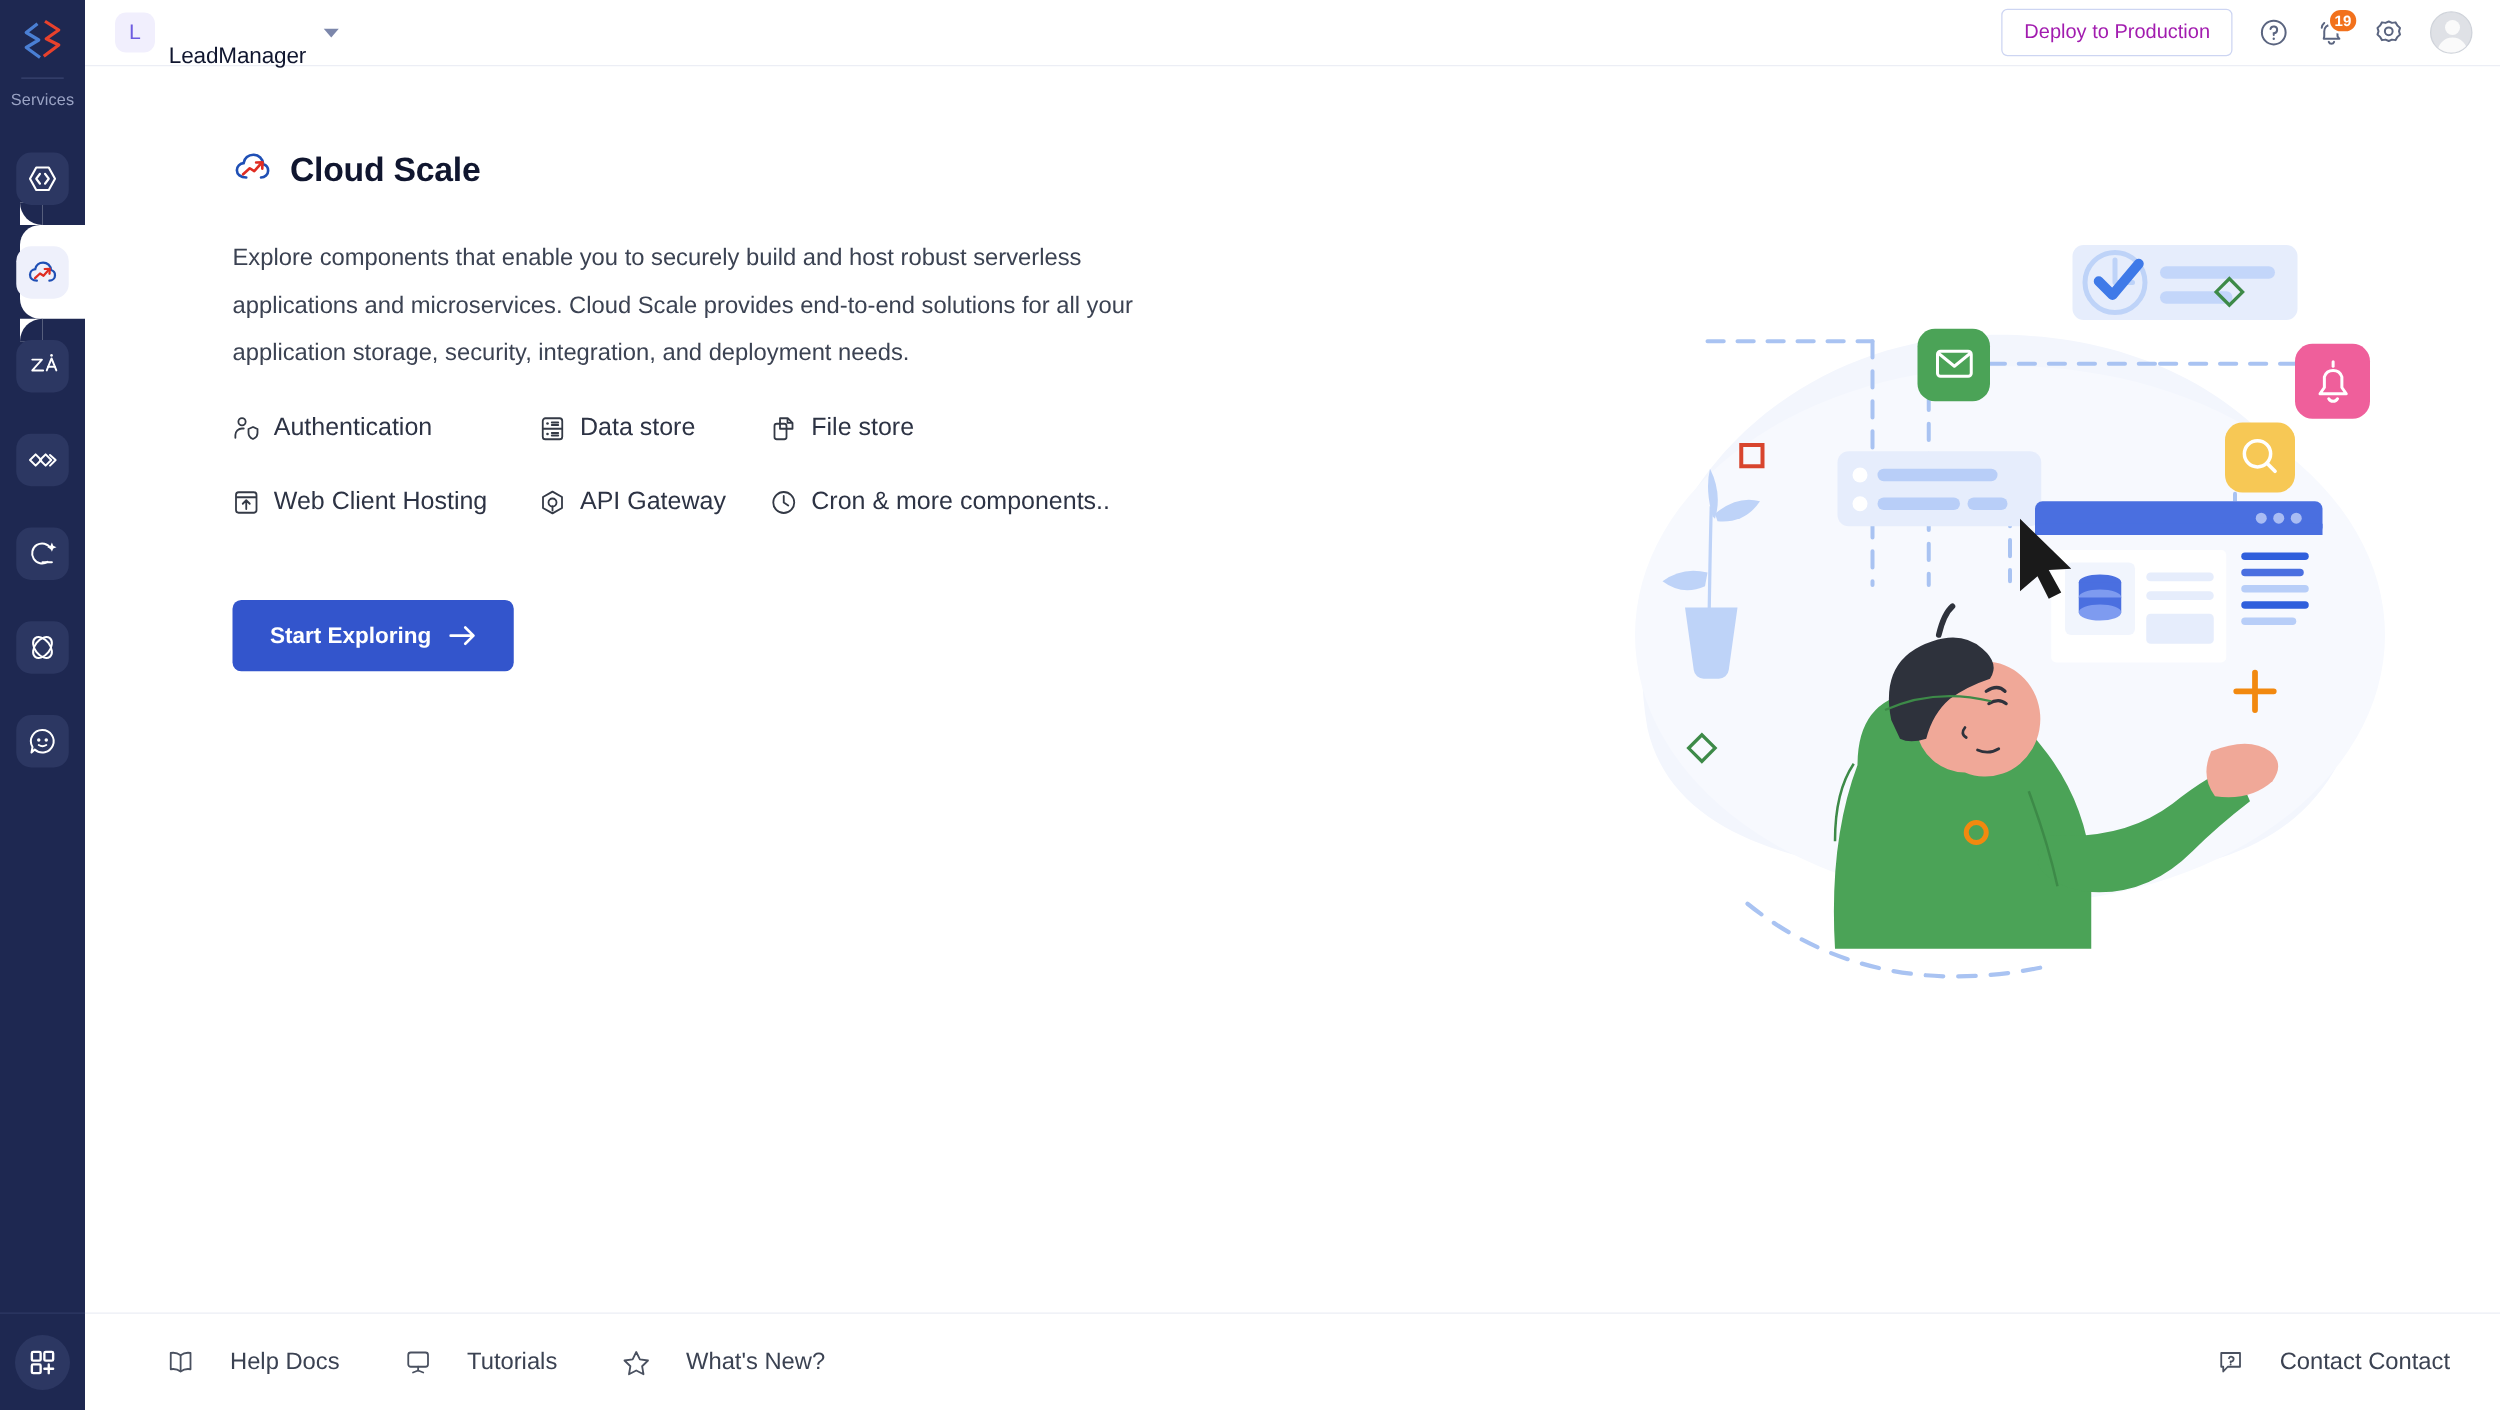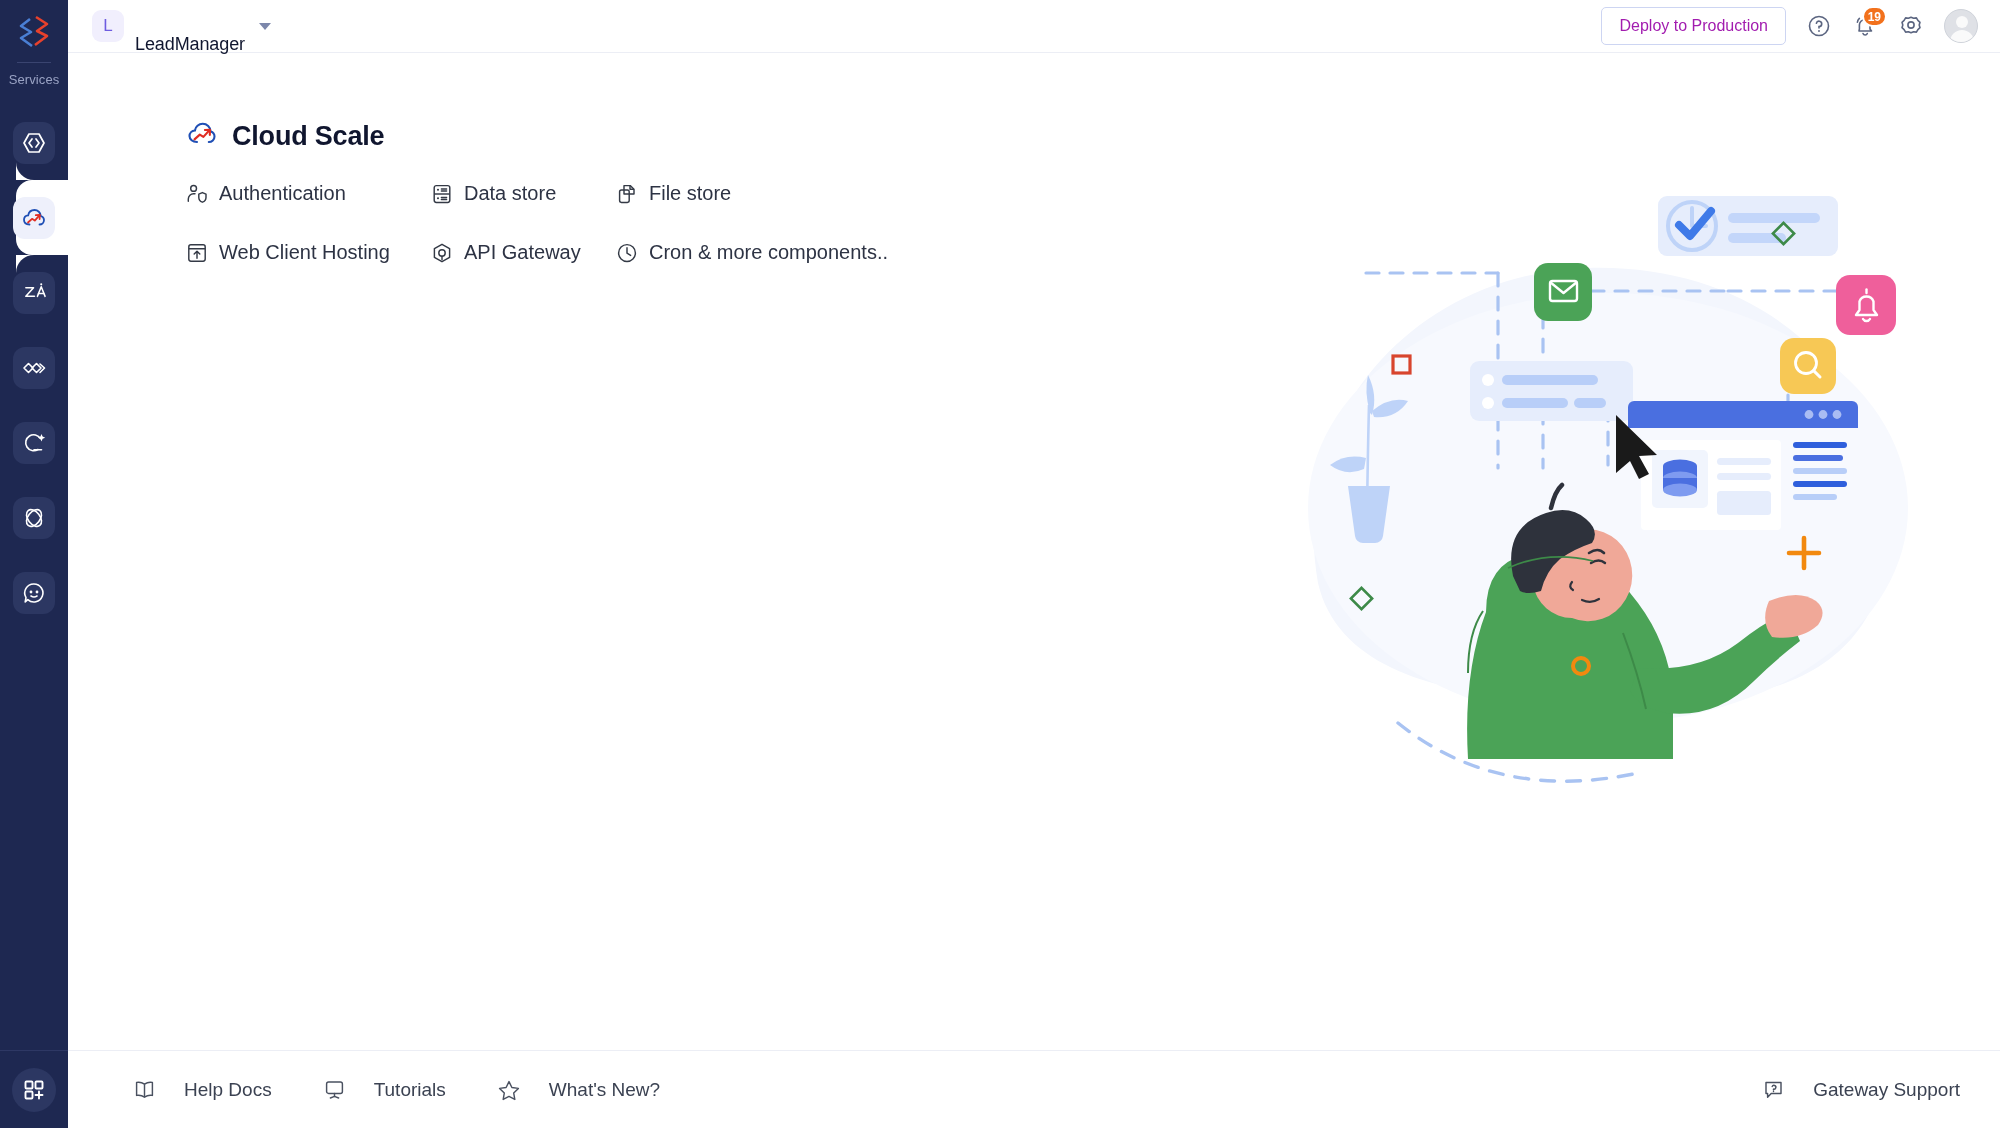--- a/index.html
+++ b/index.html
@@ -360,20 +360,21 @@
             <svg width="34" height="30" viewBox="0 0 34 30" fill="none">
               <path d="M11 23 C6.5 23 3.5 20.4 3.5 17.1 C3.5 14.1 5.9 11.7 8.9 11.5 C9.4 7.6 12.7 4.8 16.7 4.8 C21 4.8 24.4 8.1 24.6 12.4 C26.9 13 28.5 15 28.5 17.5 C28.5 20.6 25.9 23 22.8 23" stroke="#1f4fb5" stroke-width="2.1" stroke-linecap="round" fill="none"></path>
               <path d="M8.5 20.4 L13.8 15.6 L17.4 17.9 L23.4 11.2" stroke="#e02d22" stroke-width="2.1" fill="none" stroke-linecap="round" stroke-linejoin="round"></path>
               <path d="M18.9 11 L24 10.8 L23.8 15.9" stroke="#e02d22" stroke-width="2.1" fill="none" stroke-linecap="round" stroke-linejoin="round"></path>
             </svg>
           </span>
           <span class="brand-title">Cloud Scale</span>
         </div>
 
 
+        <p class="lede">Explore components that enable you to securely build and host robust serverless applications and microservices. Cloud Scale provides end-to-end solutions for all your application storage, security, integration, and deployment needs.</p>
 
         <div class="features">
 
           <div class="feature">
             <svg width="22" height="22" viewBox="0 0 22 22" fill="none" stroke="#343a46" stroke-width="1.45" stroke-linejoin="round">
               <circle cx="7.6" cy="5.4" r="2.9"></circle>
               <path d="M2.3 18.2 V16 A5.3 5.3 0 0 1 7.6 10.8 H9" stroke-linecap="round" fill="none"></path>
               <path d="M16.4 9.6 L20 11.2 V14.4 C20 16.6 18.4 18.4 16.4 19.2 C14.4 18.4 12.8 16.6 12.8 14.4 V11.2 Z"></path>
             </svg>
             <span>Authentication</span>
@@ -419,20 +420,26 @@
 
           <div class="feature">
             <svg width="22" height="22" viewBox="0 0 22 22" fill="none" stroke="#343a46" stroke-width="1.45" stroke-linecap="round">
               <circle cx="11" cy="11" r="8.4"></circle>
               <path d="M11 5.8 V11 L14.6 13.4" fill="none"></path>
             </svg>
             <span>Cron &amp; more components..</span>
           </div>
         </div>
 
+        <button class="cta">
+          <span>Start Exploring</span>
+          <svg width="22" height="17" viewBox="0 0 22 17" fill="none" stroke="#ffffff" stroke-width="2.1" stroke-linecap="round" stroke-linejoin="round">
+            <path d="M1.5 8.5 H19.5 M13.2 2 L19.8 8.5 L13.2 15"></path>
+          </svg>
+        </button>
       </section>
 
       <div class="illo">
         <svg width="830" height="700" viewBox="0 0 830 700" fill="none">
 
           <path d="M150 470 C120 300 250 160 420 155 C600 150 720 270 720 420 C720 520 650 580 540 585 C400 592 180 600 150 470 Z" fill="#f3f6fd"></path>
           <ellipse cx="440" cy="395" rx="300" ry="215" fill="#f7f9fe"></ellipse>
 
           <g stroke="#a9c3f2" stroke-width="3.2" stroke-dasharray="13 11" fill="none" stroke-linecap="round">
             <path d="M198 160 H330"></path>
@@ -569,17 +576,17 @@
         </svg>
         <span>What's New?</span>
       </div>
 
       <div class="flink right">
         <svg width="21" height="21" viewBox="0 0 21 21" fill="none" stroke="#4a5160" stroke-width="1.45" stroke-linejoin="round">
           <path d="M3 3.4 H18 V14.4 H8.2 L4.6 18.2 V14.4 H3 Z"></path>
           <path d="M9.2 7.6 A1.9 1.9 0 1 1 10.5 10.1 V11" stroke-linecap="round" fill="none"></path>
           <circle cx="10.5" cy="12.6" r="0.75" fill="#4a5160" stroke="none"></circle>
         </svg>
-        <span>Gateway Support</span>
+        <span>Contact Contact</span>
       </div>
     </footer>
   </div>
 </div>
 
 </body></html>

